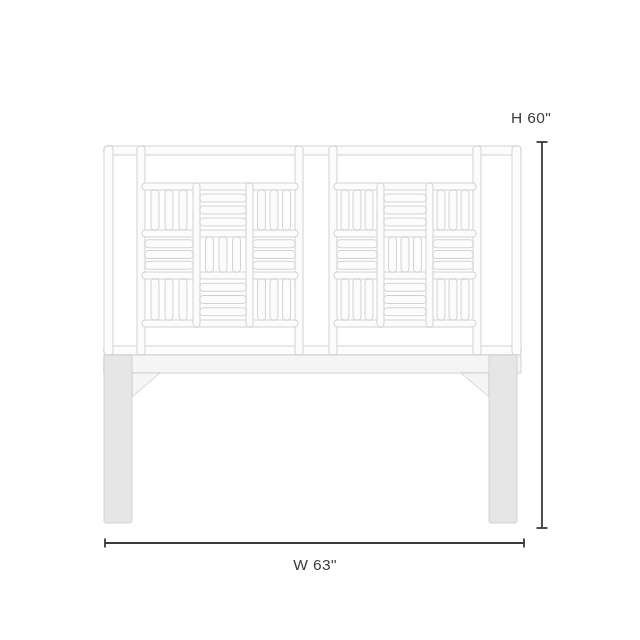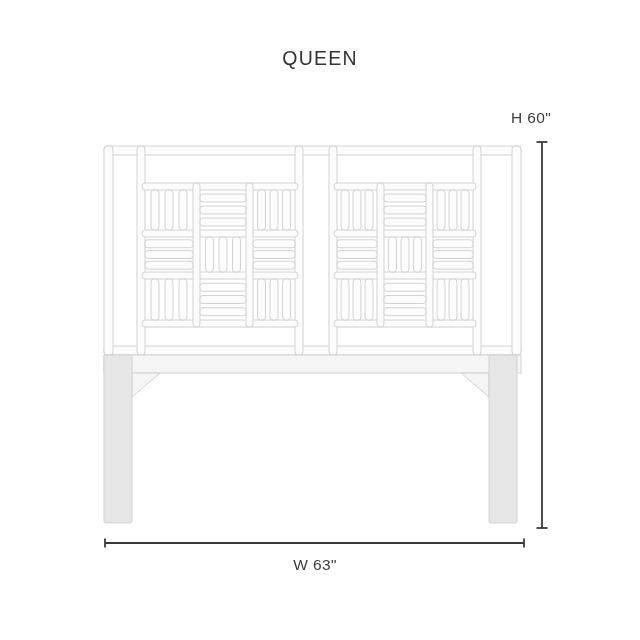--- a/index.html
+++ b/index.html
@@ -18,21 +18,20 @@
   }
   .dim-label.height{left:481px;top:109px;}
   .dim-label.width{left:265px;top:556px;}
   svg{position:absolute;left:0;top:0;}
 </style>
 </head>
 <body>
 
 <div class="stage">
 
-  <div class="title">QUEEN</div>
 
   <svg id="drawing" width="640" height="640" viewBox="0 0 640 640">
     <g id="g-upper">
         <rect x="104" y="146" width="417" height="9" rx="3" ry="3" fill="#fcfcfc" stroke="#d2d2d2" stroke-width="1"></rect>
         <rect x="104" y="346" width="417" height="9" rx="3" ry="3" fill="#fcfcfc" stroke="#d2d2d2" stroke-width="1"></rect>
         <rect x="104" y="146" width="9" height="209" rx="3" ry="3" fill="#fcfcfc" stroke="#d2d2d2" stroke-width="1"></rect>
         <rect x="137" y="146" width="8" height="209" rx="3" ry="3" fill="#fcfcfc" stroke="#d2d2d2" stroke-width="1"></rect>
         <rect x="295" y="146" width="8" height="209" rx="3" ry="3" fill="#fcfcfc" stroke="#d2d2d2" stroke-width="1"></rect>
         <rect x="329" y="146" width="8" height="209" rx="3" ry="3" fill="#fcfcfc" stroke="#d2d2d2" stroke-width="1"></rect>
         <rect x="473" y="146" width="8" height="209" rx="3" ry="3" fill="#fcfcfc" stroke="#d2d2d2" stroke-width="1"></rect>

